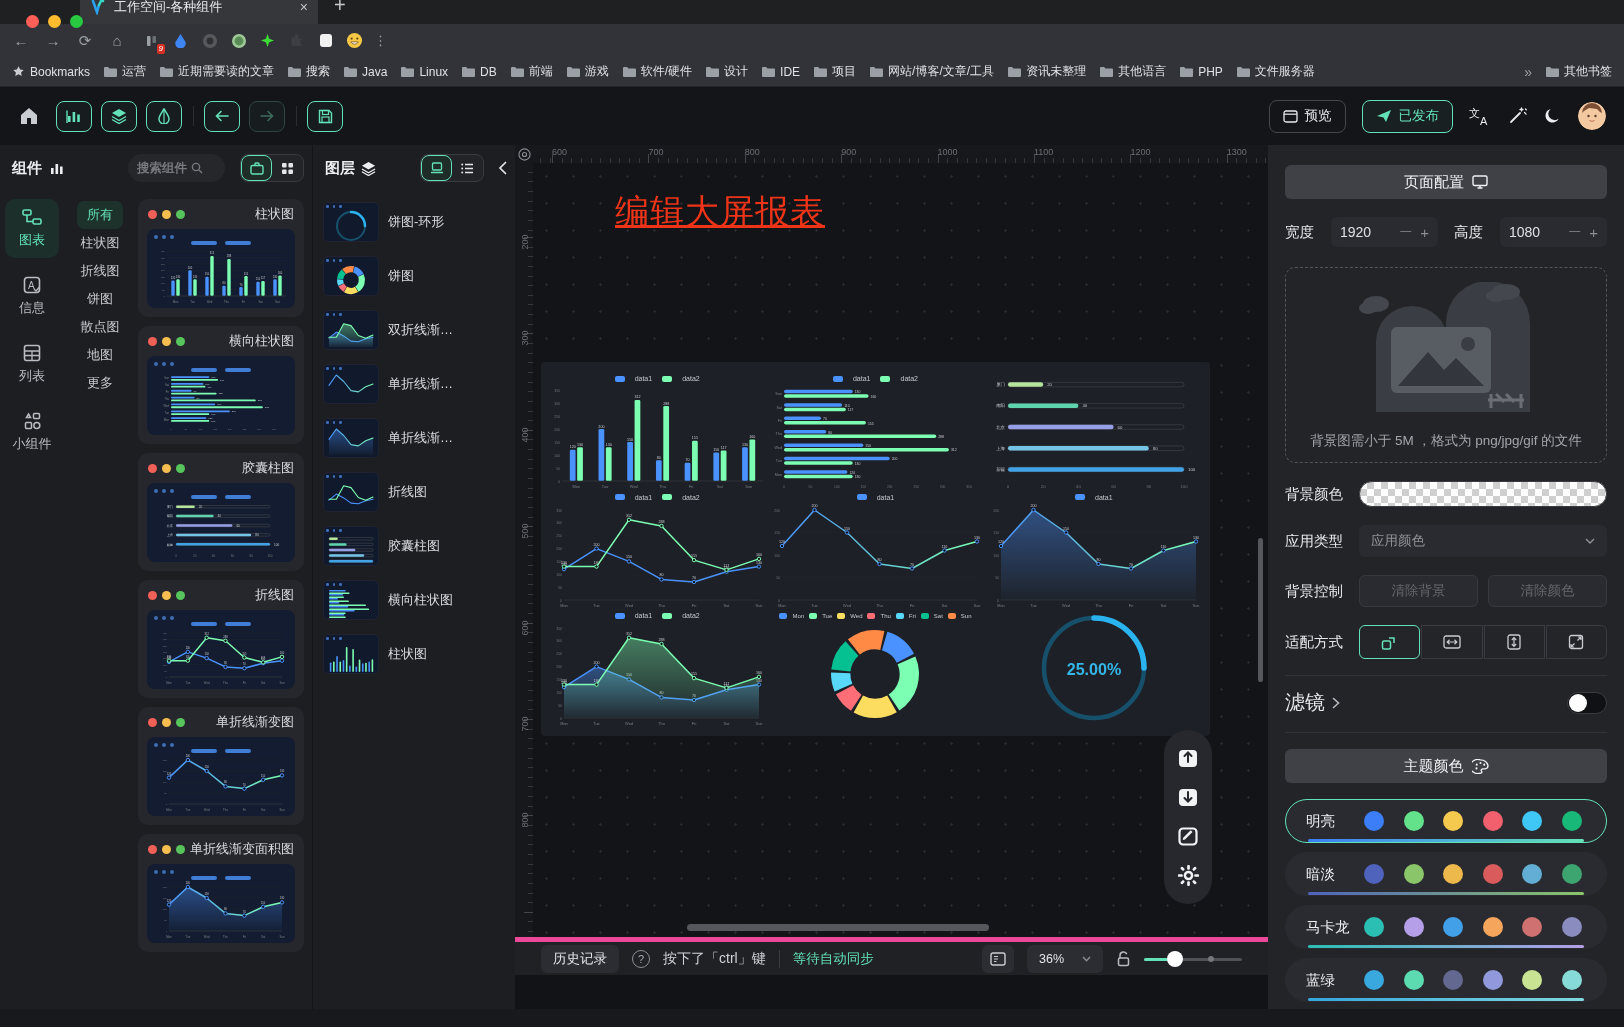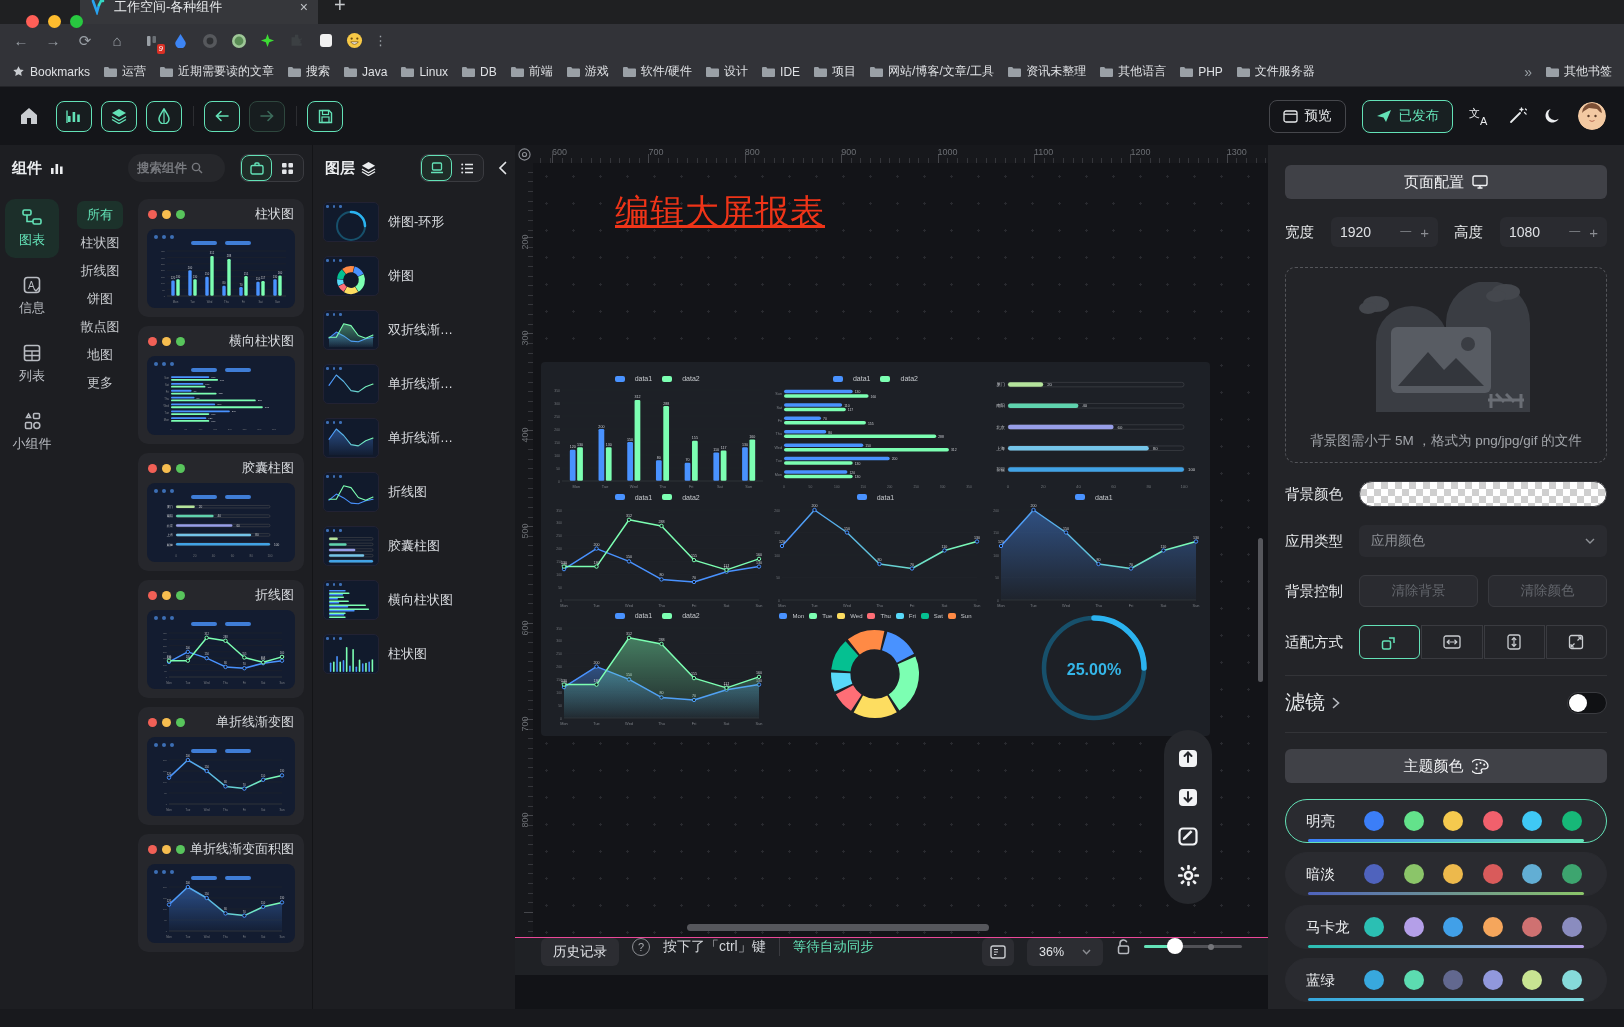--- a/index.html
+++ b/index.html
@@ -119,21 +119,21 @@
   .legend.cats .chip { width:8px; height:6px; }
   .legend.cats .lt { font-size:6px; }
   .chartbox { flex:1; position:relative; display:flex; align-items:center; justify-content:center; min-height:0; }
   .chartbox.fill svg { position:absolute; inset:0; }
   #floattools { position:absolute; right:56px; top:585px; width:48px; height:174px; background:#26282d;
     border-radius:24px; display:flex; flex-direction:column; align-items:center; justify-content:space-evenly; }
   #hscroll { position:absolute; left:172px; bottom:78px; width:302px; height:7px; background:#56575c; border-radius:4px; }
   #vscroll { position:absolute; right:5px; top:393px; width:5px; height:144px; background:#56575c; border-radius:3px; }
 
   #statusbar { position:absolute; left:0; right:0; bottom:34px; height:38px; background:#1f2125;
-    border-top:1px solid #ec4899; display:flex; align-items:flex-start; padding:0 26px; gap:13px; }
+    border-top:5px solid #ec4899; display:flex; align-items:center; padding:0 26px; gap:13px; }
   #understrip { position:absolute; left:0; right:0; bottom:0; height:34px; background:#121317; }
   .pill { background:#2c2d32; border-radius:6px; height:28px; display:flex; align-items:center;
     padding:0 12px; color:#e3e5e8; font-size:13.5px; }
   .helpc { width:18px; height:18px; border-radius:50%; border:1.5px solid #8b8d92; color:#a7a9ae;
     font-size:11px; display:flex; align-items:center; justify-content:center; }
   .vdiv { width:1px; height:18px; background:#3a3b40; }
   #sync { color:#63e2b7; font-size:13.5px; }
   #keyhint { color:#d0d3d7; font-size:14px; }
   #zoomsel { width:76px; justify-content:space-between; font-size:12.5px; }
   #slider { width:98px; height:16px; position:relative; }

